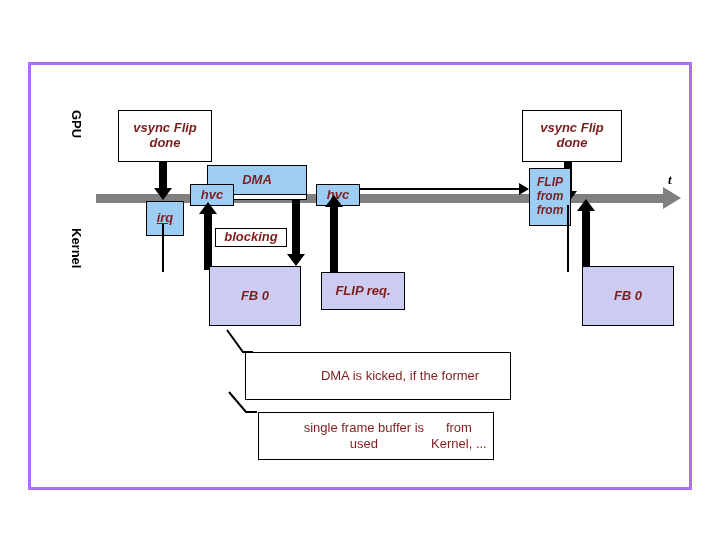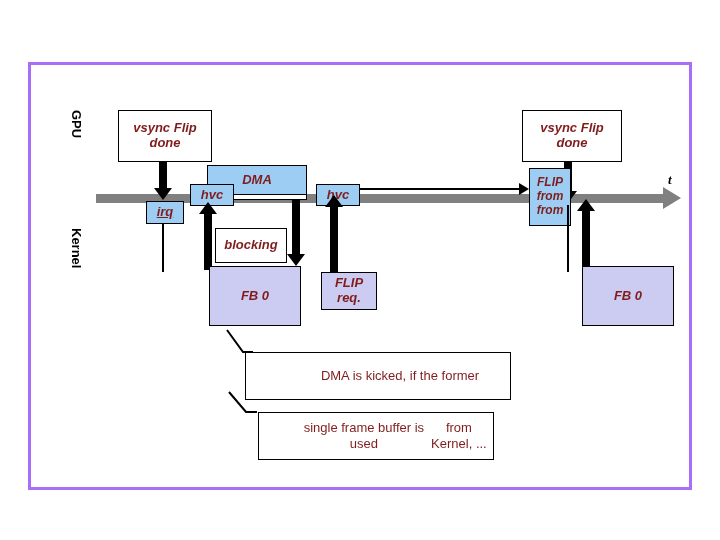--- a/index.html
+++ b/index.html
@@ -35,34 +35,34 @@
   .box.blue{background:#9ecdf3;}
   .box.lav{background:#ccccf2;}
   .box.italic{font-style:italic;font-weight:bold;}
   .box.plain{font-style:normal;font-weight:normal;padding-left:44px;}
 
   
   .vsync1{left:118px;top:110px;width:94px;height:52px;}
   .vsync2{left:522px;top:110px;width:100px;height:52px;}
 
   
-  .irq{left:146px;top:201px;width:38px;height:23px;text-decoration:underline;}
+  .irq{left:146px;top:201px;width:38px;height:35px;text-decoration:underline;}
   .hvc1{left:190px;top:184px;width:44px;height:22px;}
   .hvc2{left:316px;top:184px;width:44px;height:22px;}
   .dma{left:207px;top:165px;width:100px;height:30px;}
   .dmawhite{left:207px;top:182px;width:100px;height:18px;background:#fff;border:1.5px solid #000;}
   .flipsync{left:529px;top:168px;width:42px;height:58px;flex-direction:column;
             font-size:12px;padding:1px 0;justify-content:center;}
   .flipsync span{display:block;line-height:1.15;}
 
   
-  .blocking{left:215px;top:228px;width:72px;height:35px;}
+  .blocking{left:215px;top:228px;width:72px;height:19px;}
   .fb0a{left:209px;top:266px;width:92px;height:60px;}
   .fb0b{left:582px;top:266px;width:92px;height:60px;}
-  .flipreq{left:321px;top:272px;width:56px;height:38px;font-size:13px;}
+  .flipreq{left:321px;top:272px;width:84px;height:38px;font-size:13px;}
 
   
   .note1{left:245px;top:352px;width:266px;height:48px;flex-direction:column;}
   .note2{left:258px;top:412px;width:236px;height:48px;flex-direction:row;}
   .note1 span,.note2 span{display:block;line-height:1.25;}
 
   
   .tarrow{position:absolute;}
   .tarrow .shaft{position:absolute;background:#000;}
   .tarrow .head{position:absolute;width:0;height:0;}

